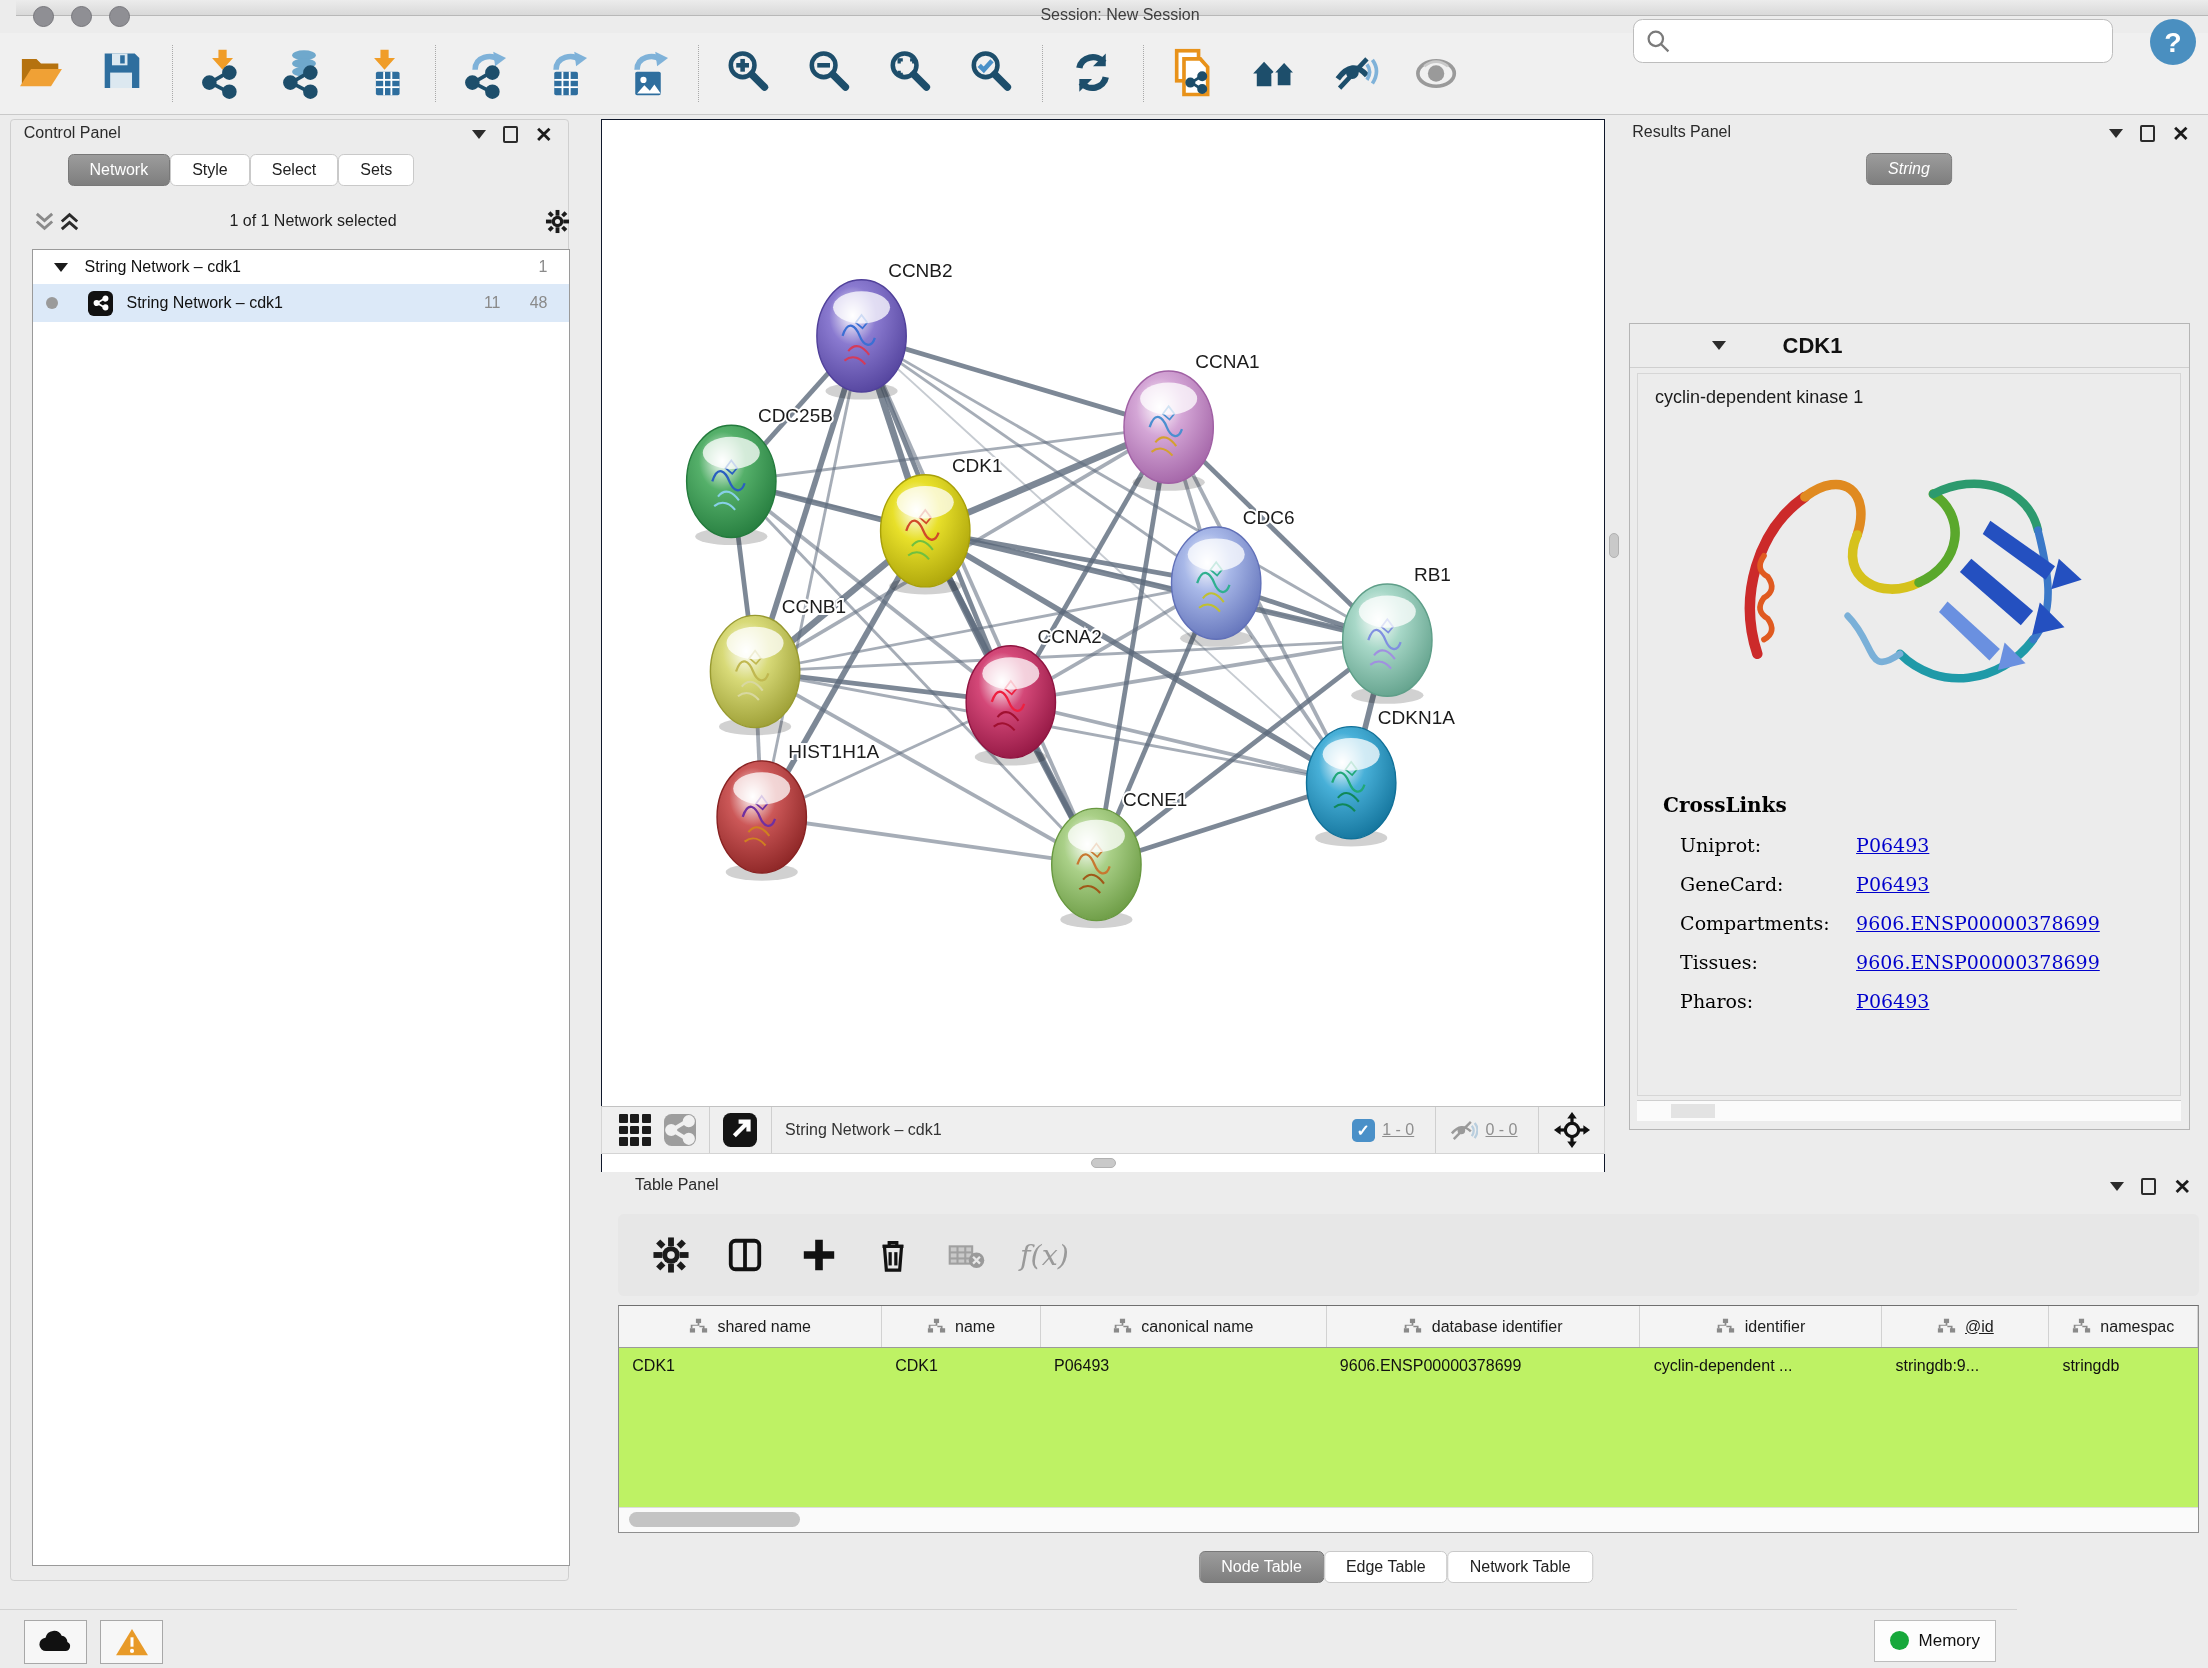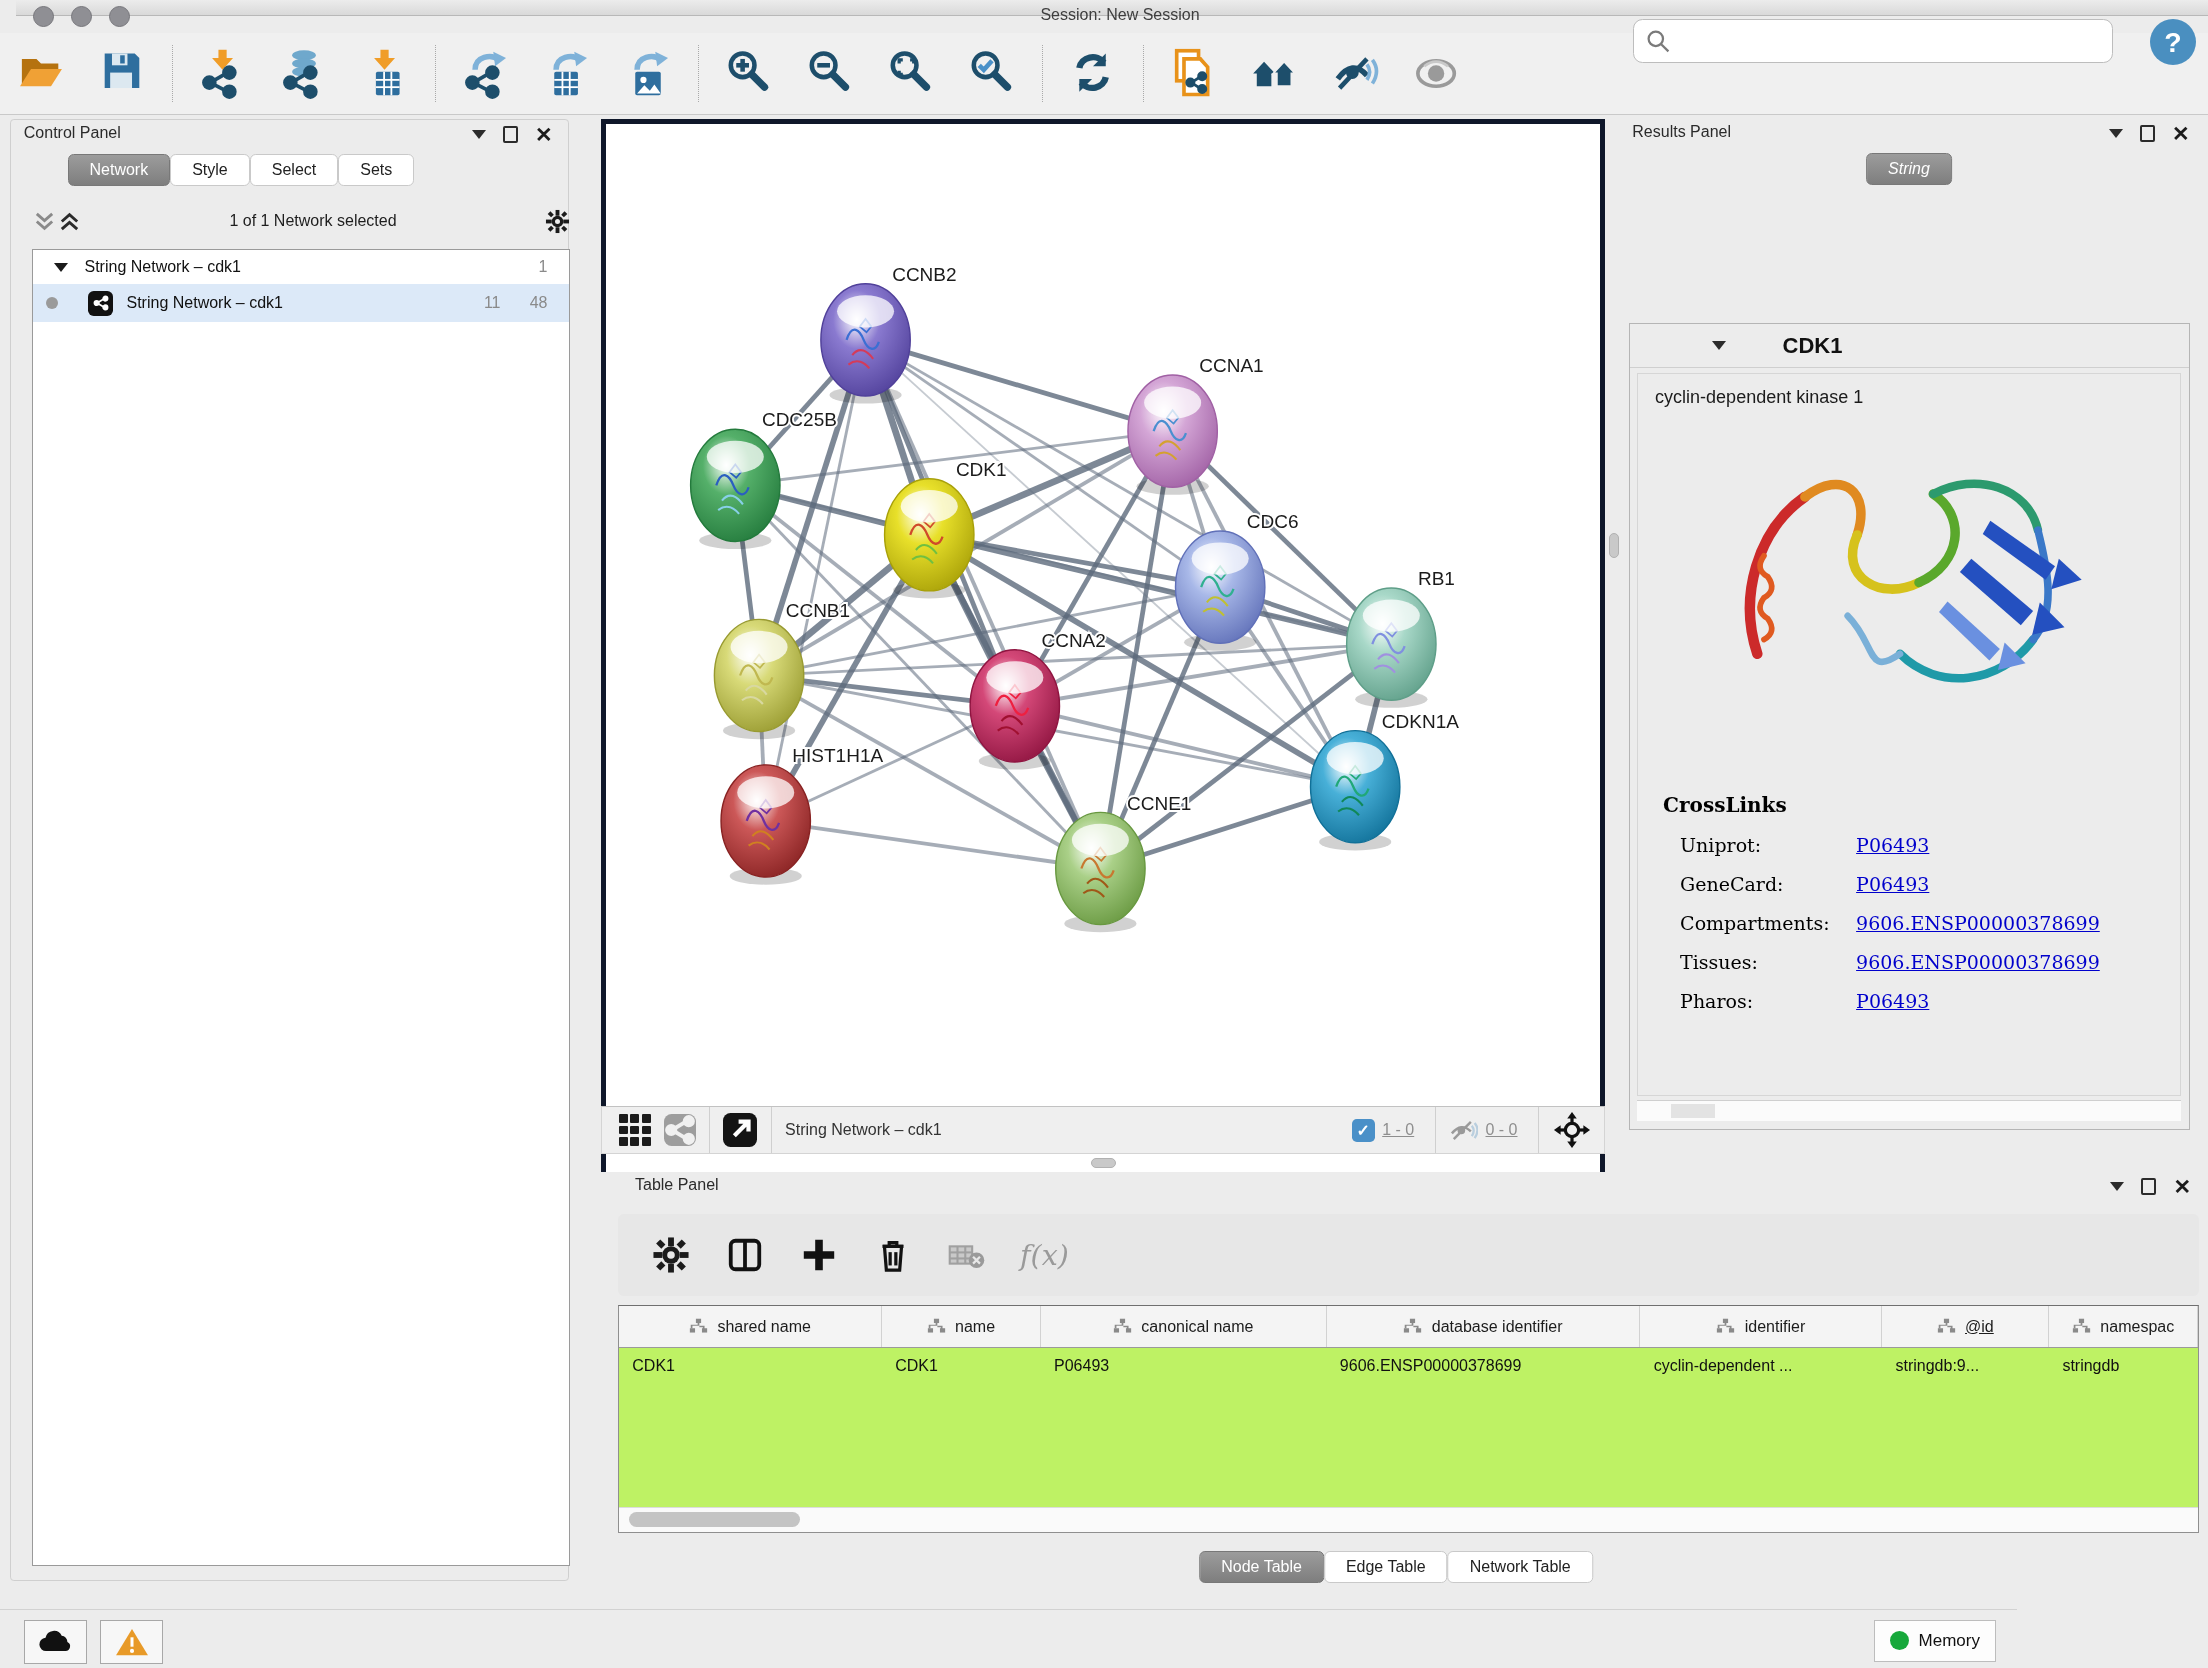--- a/index.html
+++ b/index.html
@@ -53,21 +53,21 @@
   .net-row { position:relative; height:34px; display:flex; align-items:center; font-size:16px; color:#111; }
   .net-row.child { background:#dce9f8; height:38px; }
   .net-row .cnt { position:absolute; color:#8a8a8a; }
   .dot { width:12.4px; height:12.4px; border-radius:50%; background:#9a9a9a; }
   .share-badge { width:25px; height:25px; border-radius:5.7px; background:#111;
     display:flex; align-items:center; justify-content:center; }
   .share-badge svg { width:16px; height:16px; }
 
   
   #canvas { position:absolute; left:601px; top:119px; width:1004px; height:1265px;
-    background:#fff; border:5px solid #0f172a; }
+    background:#fff; border:1px solid #0f172a; }
   #view-toolbar { position:absolute; left:601px; top:1106px; width:1004px; height:48px;
     background:#efefef; border:1px solid #d4d4d4; border-top:1px solid #c2c2c2;
     display:flex; align-items:center; }
   .vtsep { width:0; height:46px; border-left:1px solid #cfcfcf; margin:0 13.3px; }
   #vt-title { font-size:16px; color:#333; }
   .vt-count { font-size:16px; color:#8e8e8e; margin:0 7.6px;text-decoration:underline; }
   .grid9 { display:grid; grid-template-columns:repeat(3,8.6px); grid-template-rows:repeat(3,8.6px);
     gap:2.9px; margin-left:17px; }
   .grid9 div { background:#1b1b1b; border-radius:1px; }
   .share-gray { width:32px; height:32px; border-radius:7.6px; background:#9d9d9d; margin-left:13.3px;

